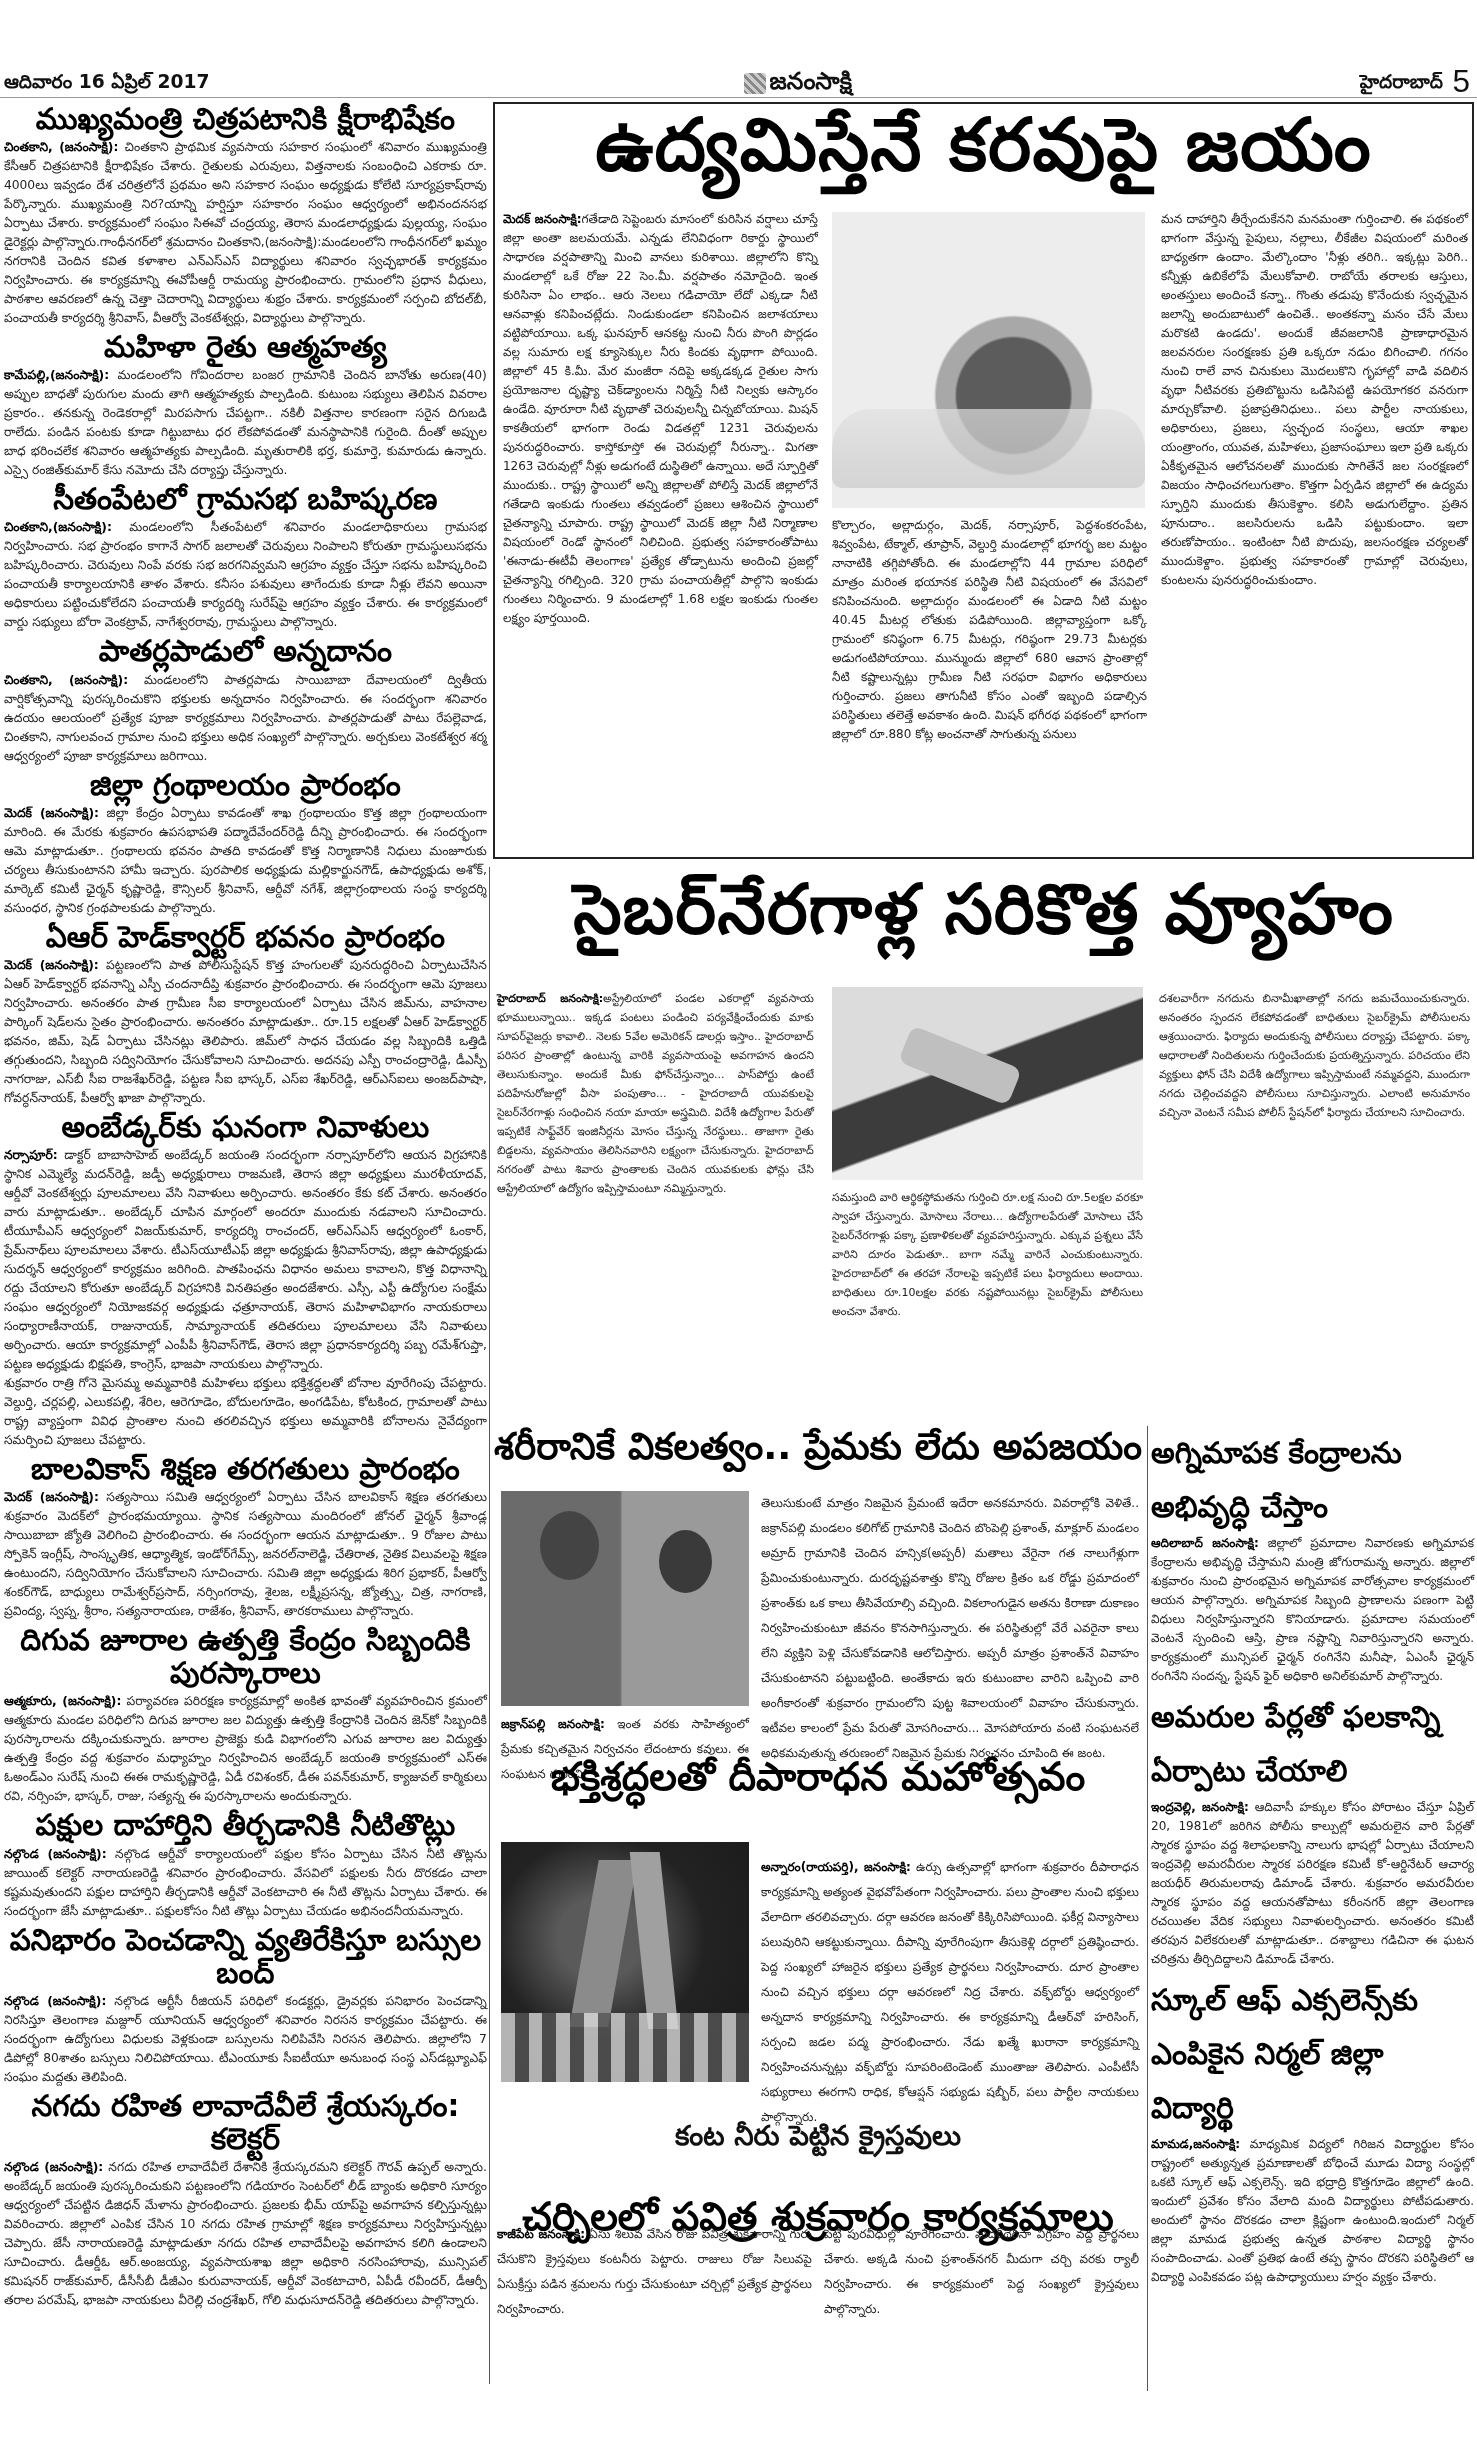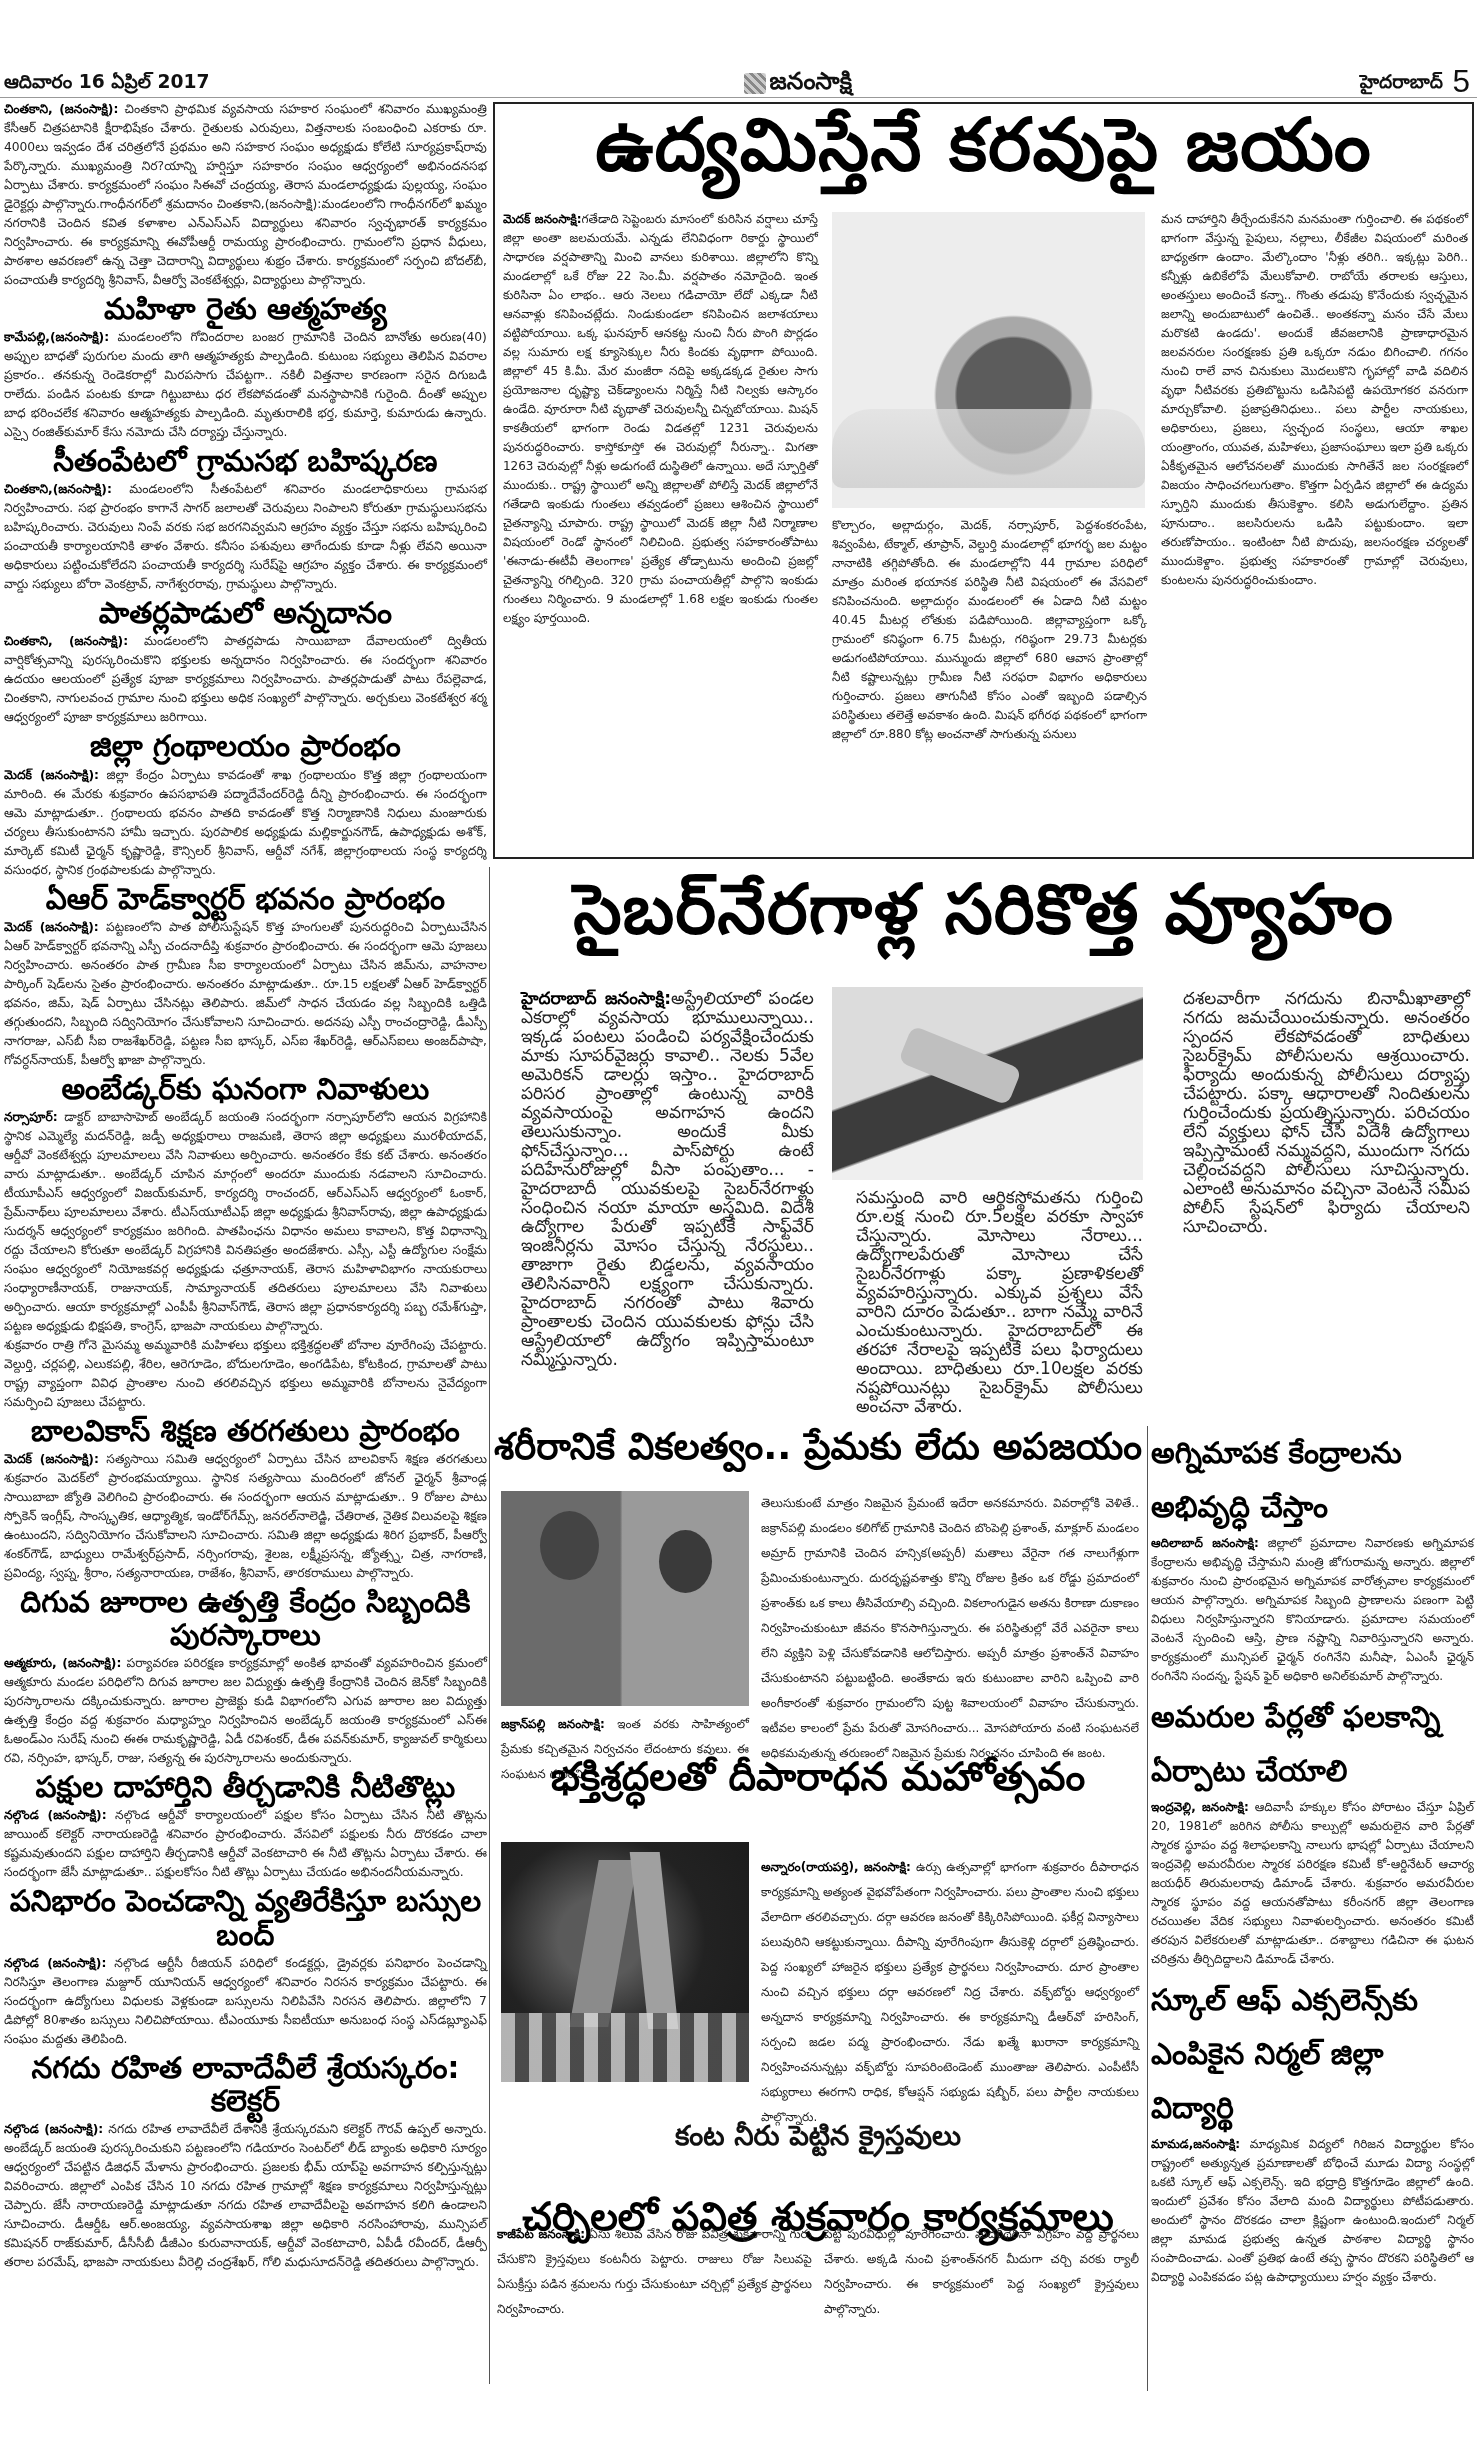--- a/index.html
+++ b/index.html
@@ -37,21 +37,21 @@
   .lead-box p { font-size: 12px; line-height: 19px; }
 
   
   .cyber { position: absolute; left: 493px; top: 871px; width: 981px; height: 552px; }
   .cyber-title { text-align: center; font-size: 69px; font-weight: 900; line-height: 110px; letter-spacing: 1px; }
   .cyber-c1 { position: absolute; left: 3.9px; top: 118px; width: 317px; }
   .cyber-img { position: absolute; left: 339px; top: 116px; width: 311px; height: 193px; background: linear-gradient(160deg,#dcdcdc 0 40%,#3c3c3c 41% 60%,#efefef 61%); }
   .cyber-img .arm { position: absolute; left: 69px; top: 59px; width: 118px; height: 39px; background: #bfbfbf; transform: rotate(22deg); border-radius: 9.9px; }
   .cyber-c2 { position: absolute; left: 339px; top: 317px; width: 311px; }
   .cyber-c3 { position: absolute; left: 666px; top: 118px; width: 311px; }
-  .cyber p { font-size: 17px; line-height: 19px; margin-left: 24px; }
+  .cyber p { font-size: 11px; line-height: 19px; }
 
   
   .mid-lower { position: absolute; left: 493px; top: 1426px; width: 650px; }
   .love-title { text-align: center; font-size: 37px; font-weight: 900; line-height: 57px; }
   .love-img { position: absolute; left: 7.9px; top: 65px; width: 248px; height: 215px; background: linear-gradient(90deg,#6b6b6b 0 48%,#9a9a9a 49% 100%); }
   .love-img .face1 { position: absolute; left: 39px; top: 19.7px; width: 59px; height: 69px; background: #444; border-radius: 50%; }
   .love-img .face2 { position: absolute; left: 158px; top: 39px; width: 53px; height: 63px; background: #3a3a3a; border-radius: 50%; }
   .love-caption { position: absolute; left: 7.9px; top: 286px; width: 248px; }
   .love-c2 { position: absolute; left: 268px; top: 65px; width: 378px; }
   .mid-lower p { font-size: 12px; line-height: 25px; }
@@ -84,20 +84,21 @@
     <div class="mh-logo">
       <span class="logo-mark"></span>
       <span>జనంసాక్షి</span>
     </div>
     <div class="mh-city">హైదరాబాద్</div>
     <div class="mh-page">5</div>
   </div>
 
   <div class="col left-col" id="leftcol">
       <div class="story">
+        <h2>ముఖ్యమంత్రి చిత్రపటానికి క్షీరాభిషేకం</h2>
         <p><b>చింతకాని, (జనంసాక్షి):</b> <span>చింతకాని ప్రాథమిక వ్యవసాయ సహకార సంఘంలో శనివారం ముఖ్యమంత్రి కేసీఆర్ చిత్రపటానికి క్షీరాభిషేకం చేశారు. రైతులకు ఎరువులు, విత్తనాలకు సంబంధించి ఎకరాకు రూ. 4000లు ఇవ్వడం దేశ చరిత్రలోనే ప్రథమం అని సహకార సంఘం అధ్యక్షుడు కోలేటి సూర్యప్రకాష్‌రావు పేర్కొన్నారు. ముఖ్యమంత్రి నిర?యాన్ని హర్షిస్తూ సహకారం సంఘం ఆధ్వర్యంలో అభినందనసభ ఏర్పాటు చేశారు. కార్యక్రమంలో సంఘం సిఈవో చంద్రయ్య, తెరాస మండలాధ్యక్షుడు పుల్లయ్య, సంఘం డైరెక్టర్లు పాల్గొన్నారు.గాంధీనగర్‌లో శ్రమదానం చింతకాని,(జనంసాక్షి):మండలంలోని గాంధీనగర్‌లో ఖమ్మం నగరానికి చెందిన కవిత కళాశాల ఎన్‌ఎస్‌ఎస్ విద్యార్థులు శనివారం స్వచ్ఛభారత్ కార్యక్రమం నిర్వహించారు. ఈ కార్యక్రమాన్ని ఈవోపీఆర్డీ రామయ్య ప్రారంభించారు. గ్రామంలోని ప్రధాన వీధులు, పాఠశాల ఆవరణలో ఉన్న చెత్తా చెదారాన్ని విద్యార్థులు శుభ్రం చేశారు. కార్యక్రమంలో సర్పంచి బోదల్‌బీ, పంచాయతీ కార్యదర్శి శ్రీనివాస్, వీఆర్వో వెంకటేశ్వర్లు, విద్యార్థులు పాల్గొన్నారు.</span></p>
       </div>
       <div class="story">
         <h2>మహిళా రైతు ఆత్మహత్య</h2>
         <p><b>కామేపల్లి,(జనంసాక్షి):</b> <span>మండలంలోని గోవిందరాల బంజర గ్రామానికి చెందిన బానోతు అరుణ(40) అప్పుల బాధతో పురుగుల మందు తాగి ఆత్మహత్యకు పాల్పడింది. కుటుంబ సభ్యులు తెలిపిన వివరాల ప్రకారం.. తనకున్న రెండెకరాల్లో మిరపసాగు చేపట్టగా.. నకిలీ విత్తనాల కారణంగా సరైన దిగుబడి రాలేదు. పండిన పంటకు కూడా గిట్టుబాటు ధర లేకపోవడంతో మనస్థాపానికి గురైంది. దీంతో అప్పుల బాధ భరించలేక శనివారం ఆత్మహత్యకు పాల్పడింది. మృతురాలికి భర్త, కుమార్తె, కుమారుడు ఉన్నారు. ఎస్సై రంజిత్‌కుమార్ కేసు నమోదు చేసి దర్యాప్తు చేస్తున్నారు.</span></p>
       </div>
       <div class="story">
         <h2>సీతంపేటలో గ్రామసభ బహిష్కరణ</h2>
         <p><b>చింతకాని,(జనంసాక్షి):</b> <span>మండలంలోని సీతంపేటలో శనివారం మండలాధికారులు గ్రామసభ నిర్వహించారు. సభ ప్రారంభం కాగానే సాగర్ జలాలతో చెరువులు నింపాలని కోరుతూ గ్రామస్థులుసభను బహిష్కరించారు. చెరువులు నింపే వరకు సభ జరగనివ్వమని ఆగ్రహం వ్యక్తం చేస్తూ సభను బహిష్కరించి పంచాయతీ కార్యాలయానికి తాళం వేశారు. కనీసం పశువులు తాగేందుకు కూడా నీళ్లు లేవని అయినా అధికారులు పట్టించుకోలేదని పంచాయతీ కార్యదర్శి సురేష్‌పై ఆగ్రహం వ్యక్తం చేశారు. ఈ కార్యక్రమంలో వార్డు సభ్యులు బోరా వెంకట్రావ్, నాగేశ్వరరావు, గ్రామస్థులు పాల్గొన్నారు.</span></p>
       </div>

